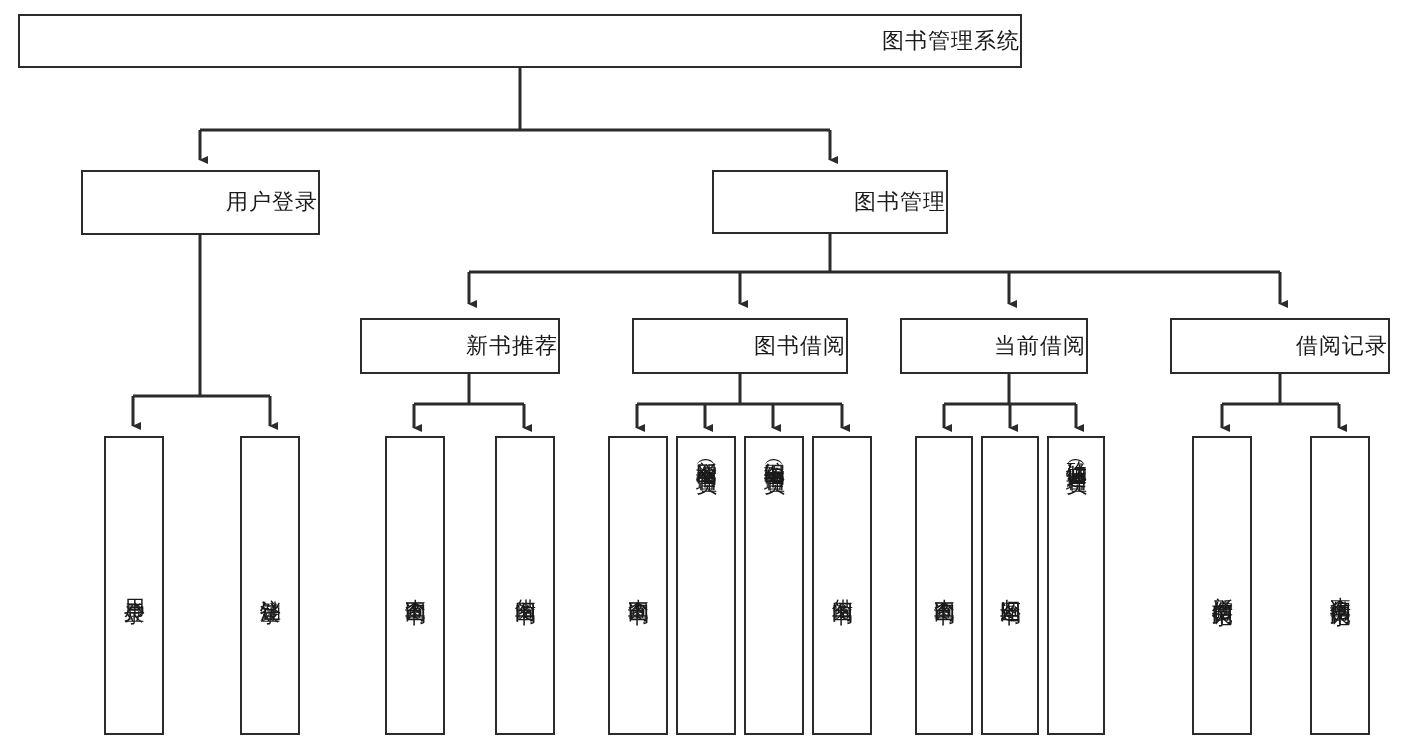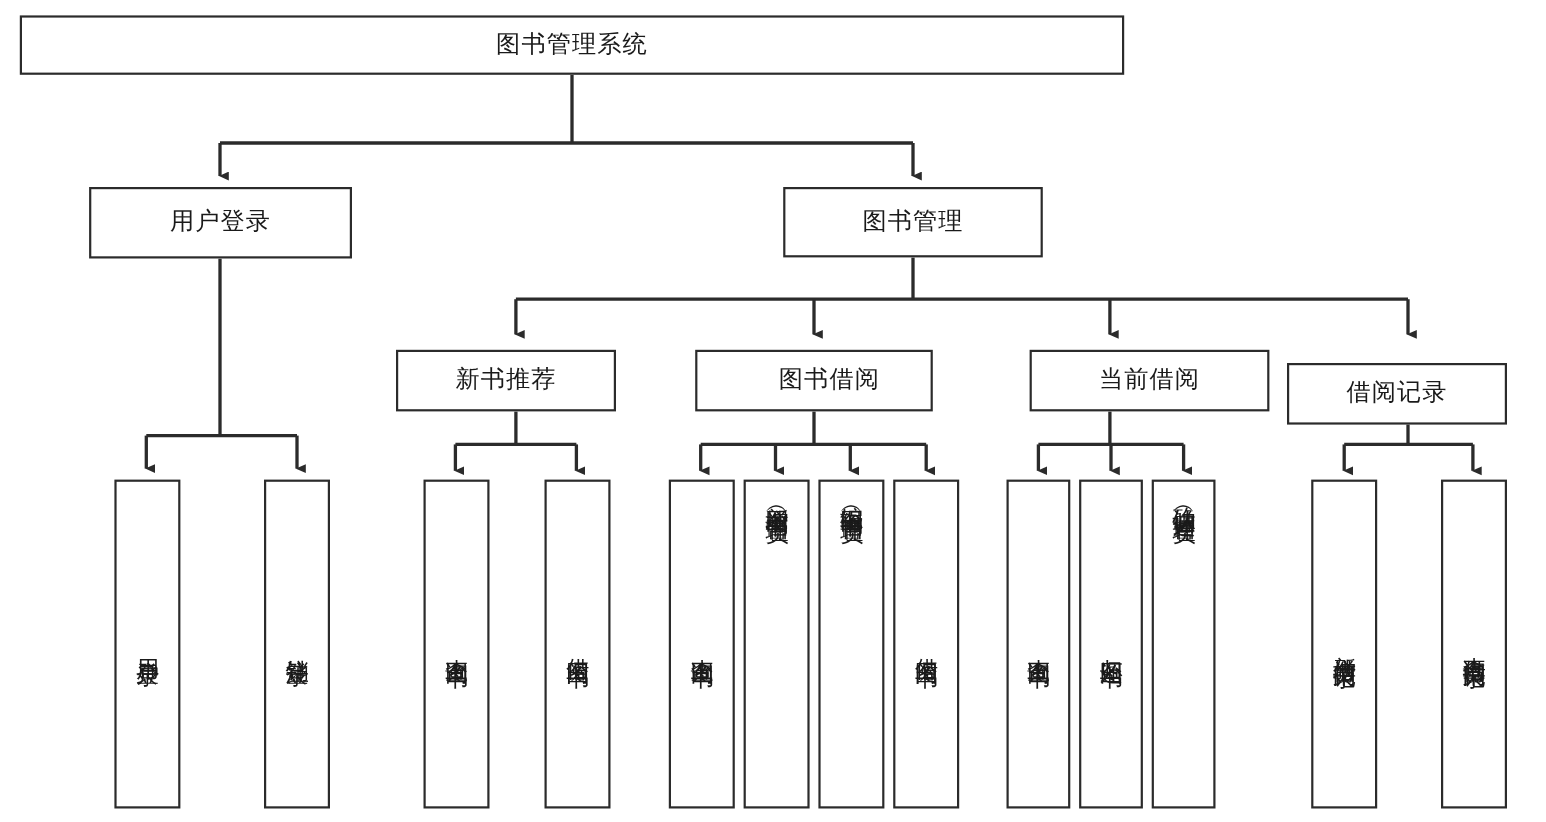--- a/index.html
+++ b/index.html
@@ -21,21 +21,21 @@
     width: 1405px;
     height: 747px;
   }
   .node-box {
     position: absolute;
     box-sizing: border-box;
     border: 2px solid #2b2b2b;
     background: #ffffff;
     display: flex;
     align-items: center;
-    justify-content: center;
+    justify-content: flex-end;
   }
   .node-label-h {
     font-size: 22px;
     color: #1a1a1a;
     line-height: 1.2;
     white-space: nowrap;
     letter-spacing: 1px;
   }
   .node-label-v {
     font-size: 21px;
@@ -138,24 +138,24 @@
   <div class="node-box" style="left:712px; top:170px; width:236px; height:64px;">
     <span class="node-label-h">图书管理</span>
   </div>
 
   <div class="node-box" style="left:360px; top:318px; width:200px; height:56px;">
     <span class="node-label-h">新书推荐</span>
   </div>
   <div class="node-box" style="left:632px; top:318px; width:216px; height:56px;padding-left:28px;">
     <span class="node-label-h">图书借阅</span>
   </div>
-  <div class="node-box" style="left:936px; top:318px; width:218px; height:56px;">
+  <div class="node-box" style="left:900px; top:318px; width:188px; height:56px;">
     <span class="node-label-h">当前借阅</span>
   </div>
-  <div class="node-box" style="left:1170px; top:318px; width:200px; height:56px;margin-top:12px;">
+  <div class="node-box" style="left:1170px; top:318px; width:220px; height:56px;">
     <span class="node-label-h">借阅记录</span>
   </div>
 
   <div class="node-box leaf-box center-v" style="left:104px; top:436px; width:60px; height:299px;">
     <span class="node-label-v">用户登录</span>
   </div>
   <div class="node-box leaf-box center-v" style="left:240px; top:436px; width:60px; height:299px;">
     <span class="node-label-v">注销登录</span>
   </div>
 

